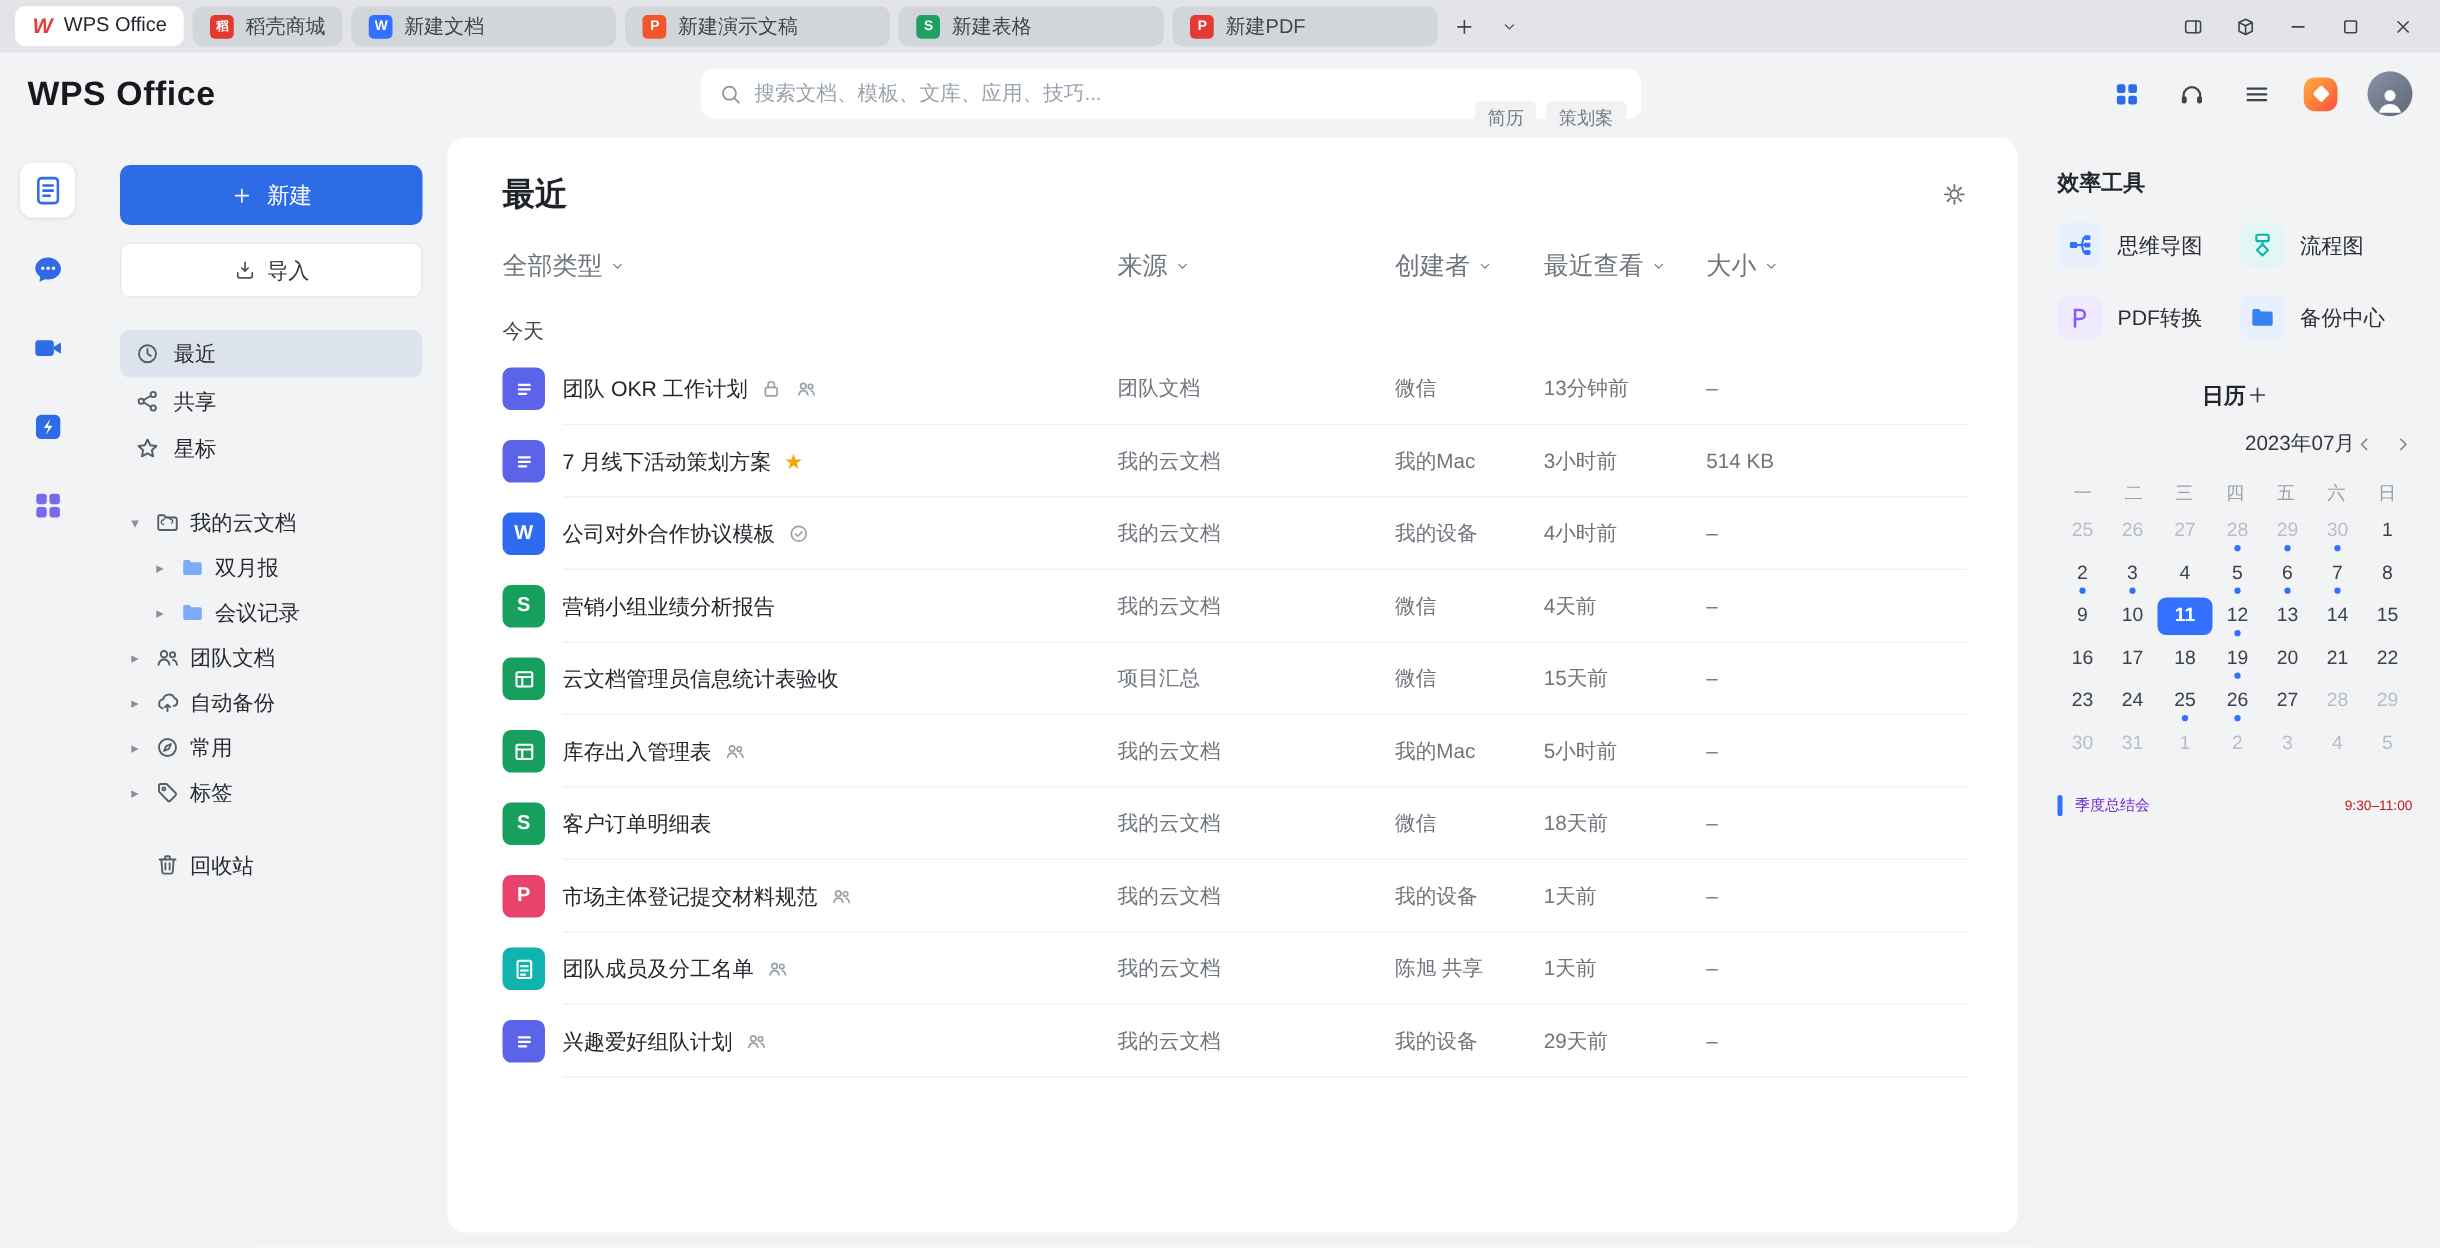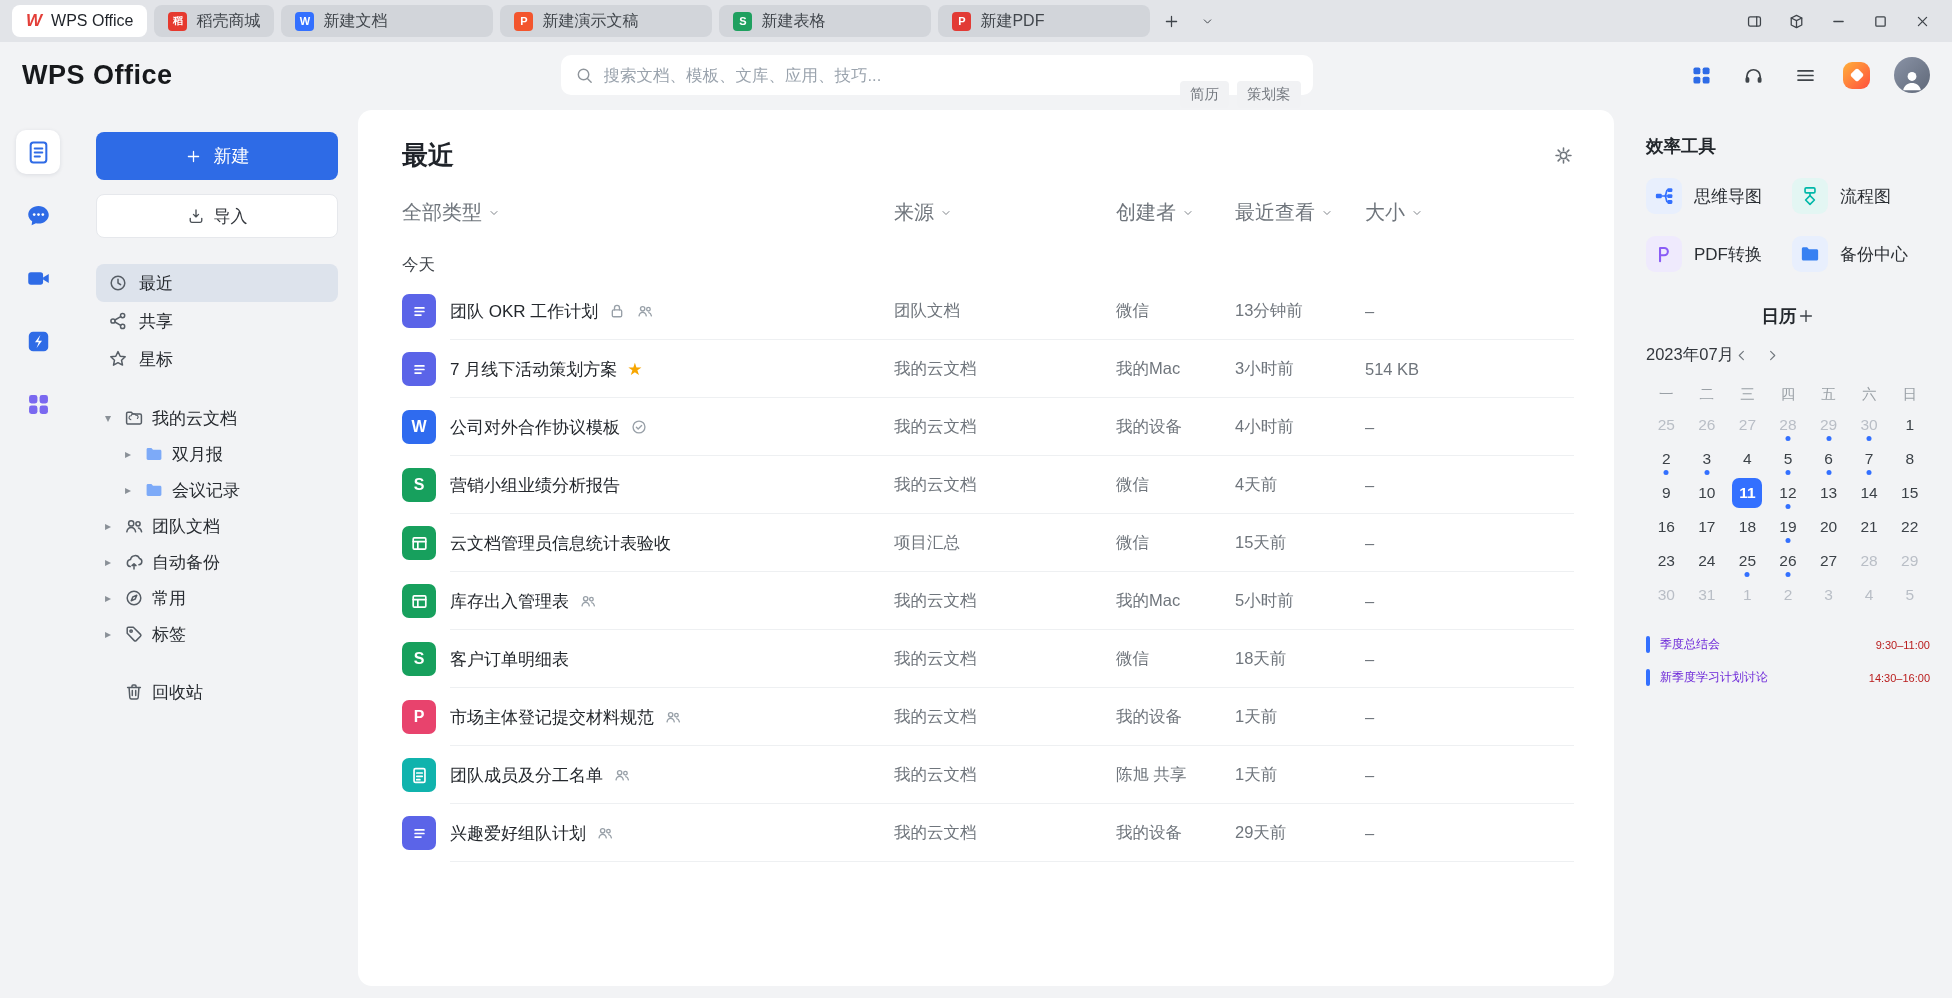--- a/index.html
+++ b/index.html
@@ -91,30 +91,30 @@
 
   
   .rightbar { width:322px; flex:0 0 auto; padding:26px 22px 0 16px; }
   .r-title { font-size:17.5px; font-weight:600; color:#23272c; }
   .tools { margin-top:20px; display:grid; grid-template-columns:1fr 1fr; row-gap:22px; column-gap:8px; }
   .tool { display:flex; align-items:center; gap:12px; font-size:17px; color:#2b2f34; }
   .tool-tile { width:36px; height:36px; border-radius:9px; display:flex; align-items:center; justify-content:center; flex:0 0 auto; }
   .tool-tile .ic { width:22px; height:22px; }
   .cal-head { margin-top:32px; display:flex; align-items:center; justify-content:center; }
   .cal-head .ic { width:18px; height:18px; color:#3c4248; }
-  .cal-month { margin-top:16px; display:flex; align-items:center; justify-content:flex-start; font-size:16.5px; color:#33373d; }
+  .cal-month { margin-top:16px; display:flex; align-items:center; justify-content:flex-end; font-size:16.5px; color:#33373d; }
   .navs { display:flex; gap:16px; color:#6f757c; }
   .navs .ic { width:15px; height:15px; }
   .cal-week, .cal-days { display:grid; grid-template-columns:repeat(7,1fr); }
   .cal-week { margin-top:14px; }
   .wd { height:28px; display:flex; align-items:center; justify-content:center; font-size:14.5px; color:#9aa0a6; }
   .day { height:34px; position:relative; display:flex; align-items:center; justify-content:center; font-size:15.5px; color:#3c4248; }
   .day.out { color:#b9bec6; }
   .day .num { display:flex; align-items:center; justify-content:center; }
-  .day.sel .num { width:30px; height:30px; background:var(--accent,#3370ff); color:#fff; border-radius:7px; font-weight:600; }
+  .day.sel .num { width:44px; height:30px; background:var(--accent,#3370ff); color:#fff; border-radius:7px; font-weight:600; }
   .day .dot { position:absolute; bottom:1px; left:50%; transform:translateX(-50%); width:5px; height:5px; border-radius:50%; background:var(--accent,#3370ff); }
   .events { margin-top:16px; }
   .event { height:33px; display:flex; align-items:center; gap:10px; }
   .event .bar { width:4px; height:17px; border-radius:2px; background:var(--accent,#3370ff); flex:0 0 auto; }
   .event .ename { font-size:12px; color:#6d28d9; white-space:nowrap; }
   .event .etime { margin-left:auto; font-size:11px; color:#b91c1c; white-space:nowrap; }
 
   .ic { display:inline-flex; }
   .ic svg { width:100%; height:100%; fill:none; stroke:currentColor; stroke-width:1.5; stroke-linecap:round; stroke-linejoin:round; }
 </style>
@@ -909,22 +909,17 @@
           <div class="day out">
             <span class="num">5</span>
           </div>
         </div>
       <div class="events" id="events">
           <div class="event">
             <span class="bar"></span>
             <span class="ename">季度总结会</span>
             <span class="etime">9:30–11:00</span>
           </div>
-          <div class="event">
-            <span class="bar"></span>
-            <span class="ename">新季度学习计划讨论</span>
-            <span class="etime">14:30–16:00</span>
-          </div>
         </div>
     </aside>
 
   </div>
 </div>
 
 </body></html>

